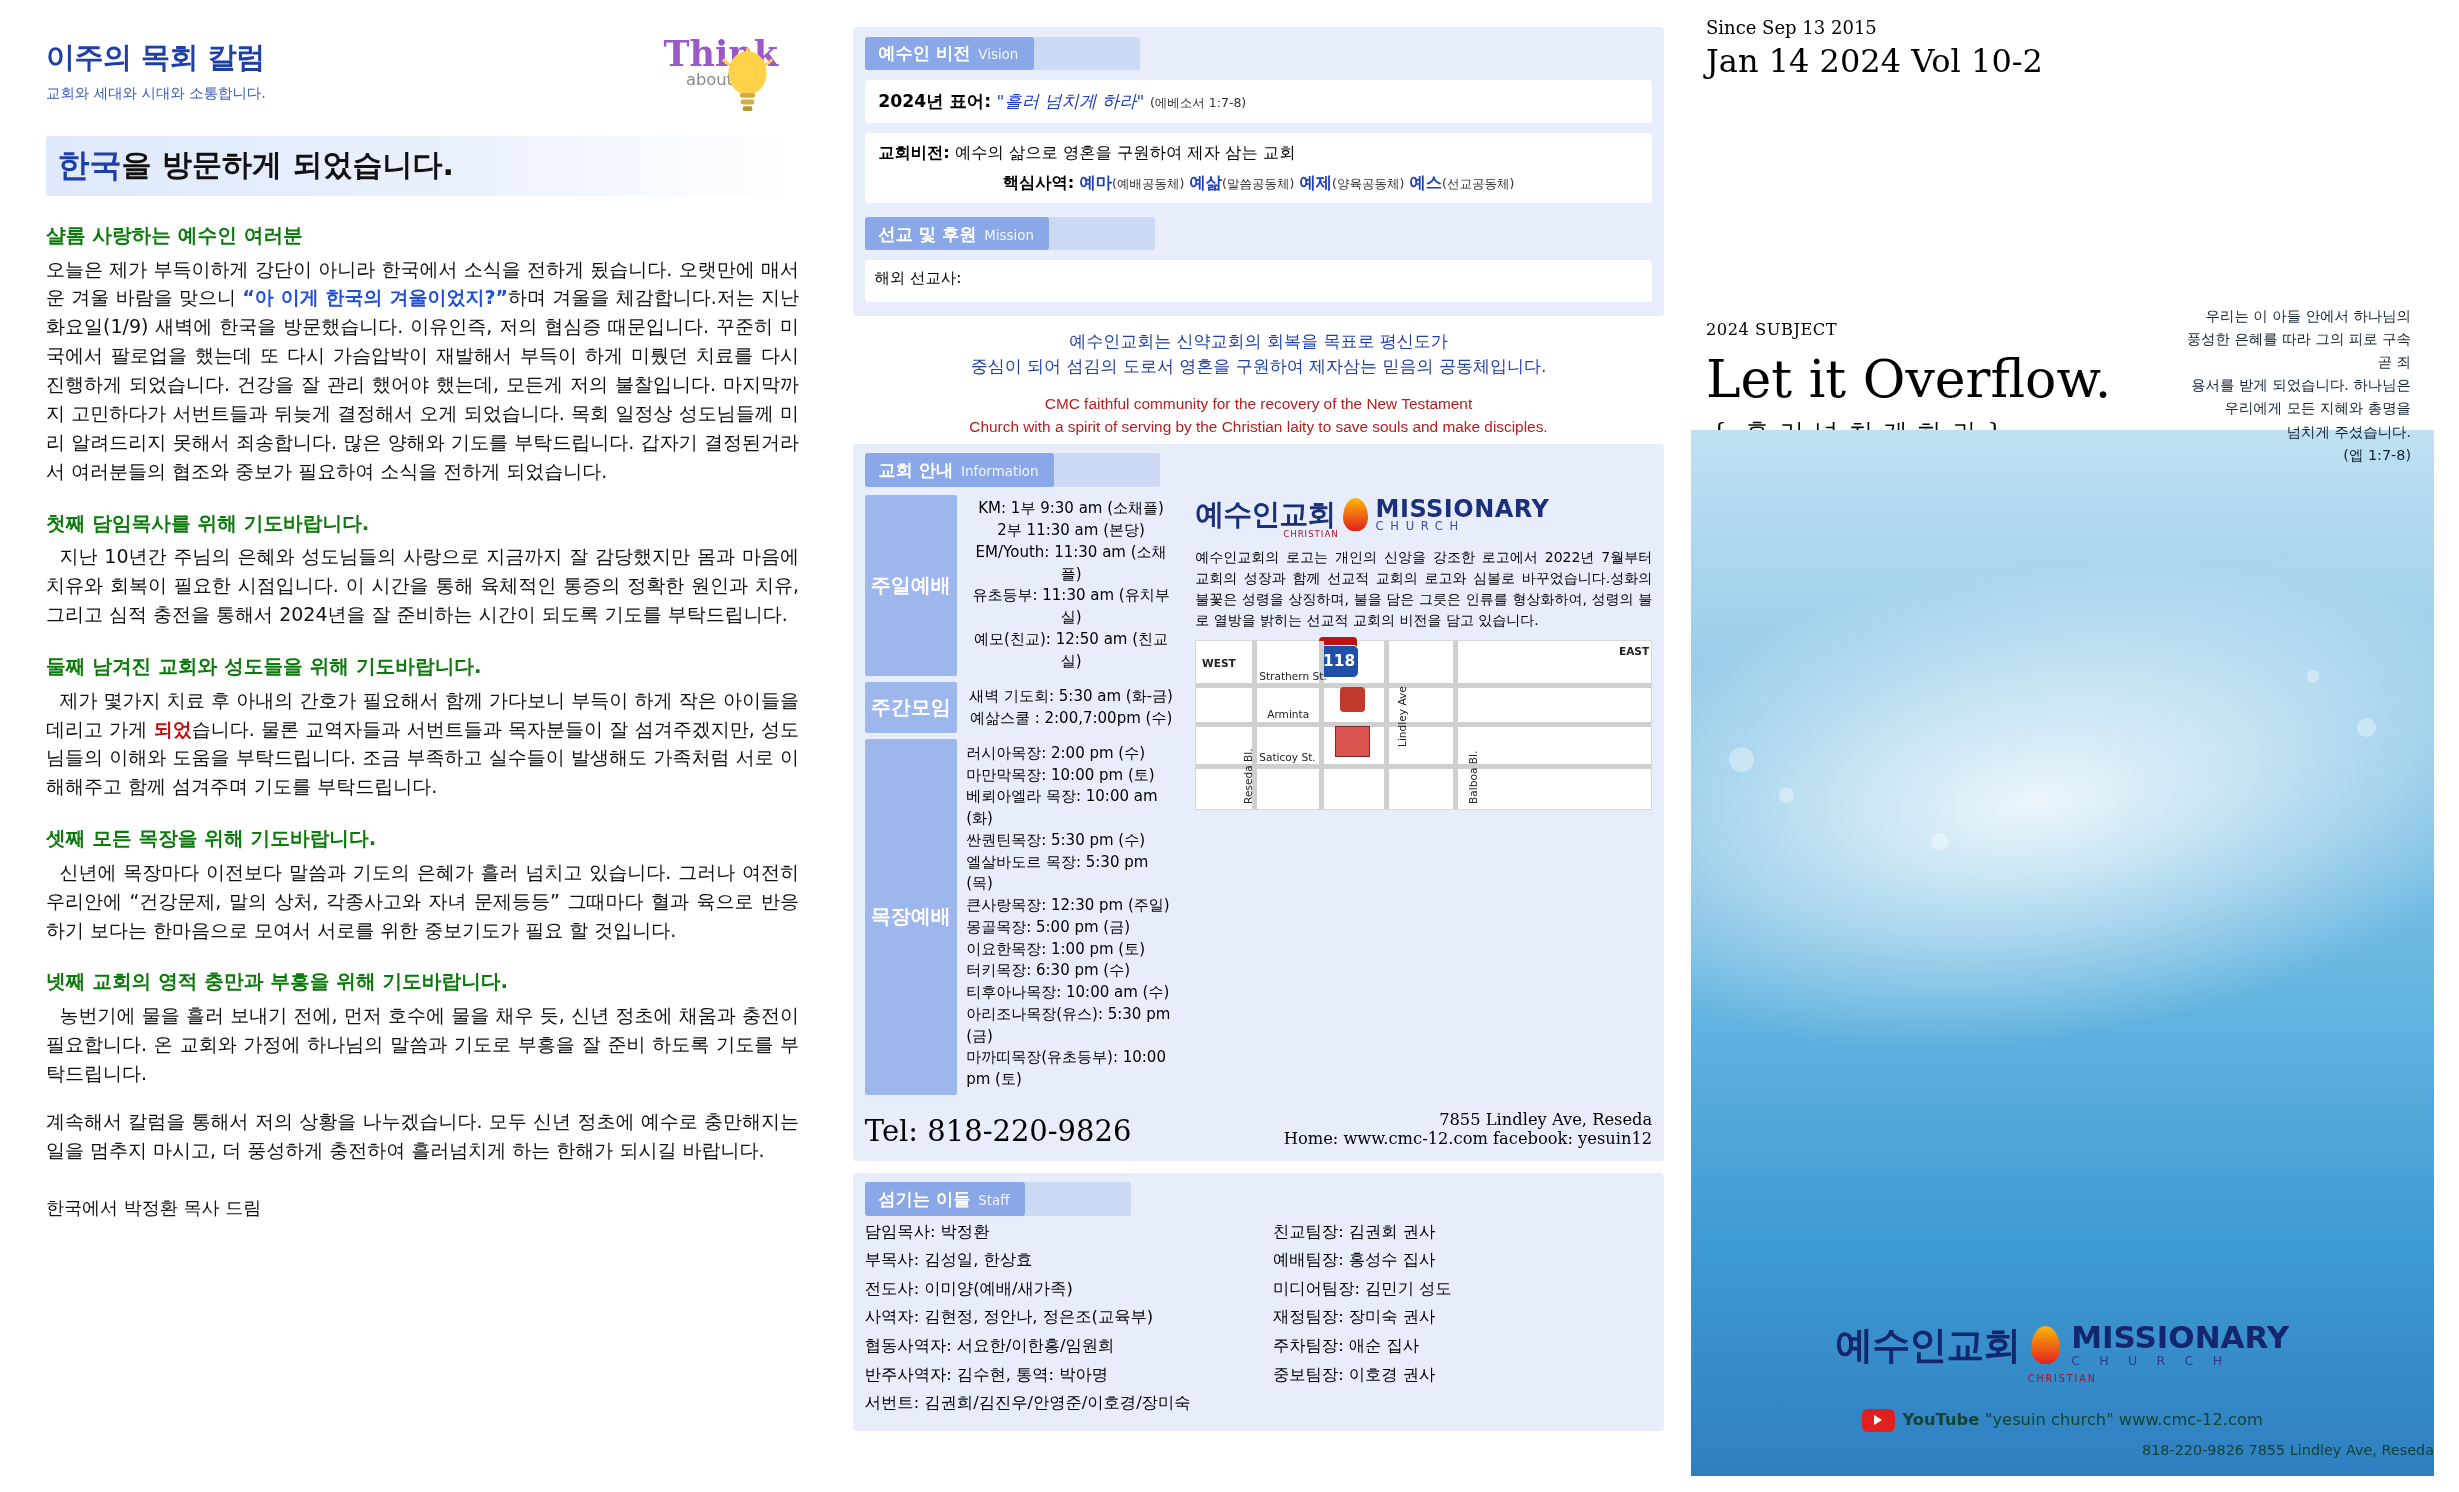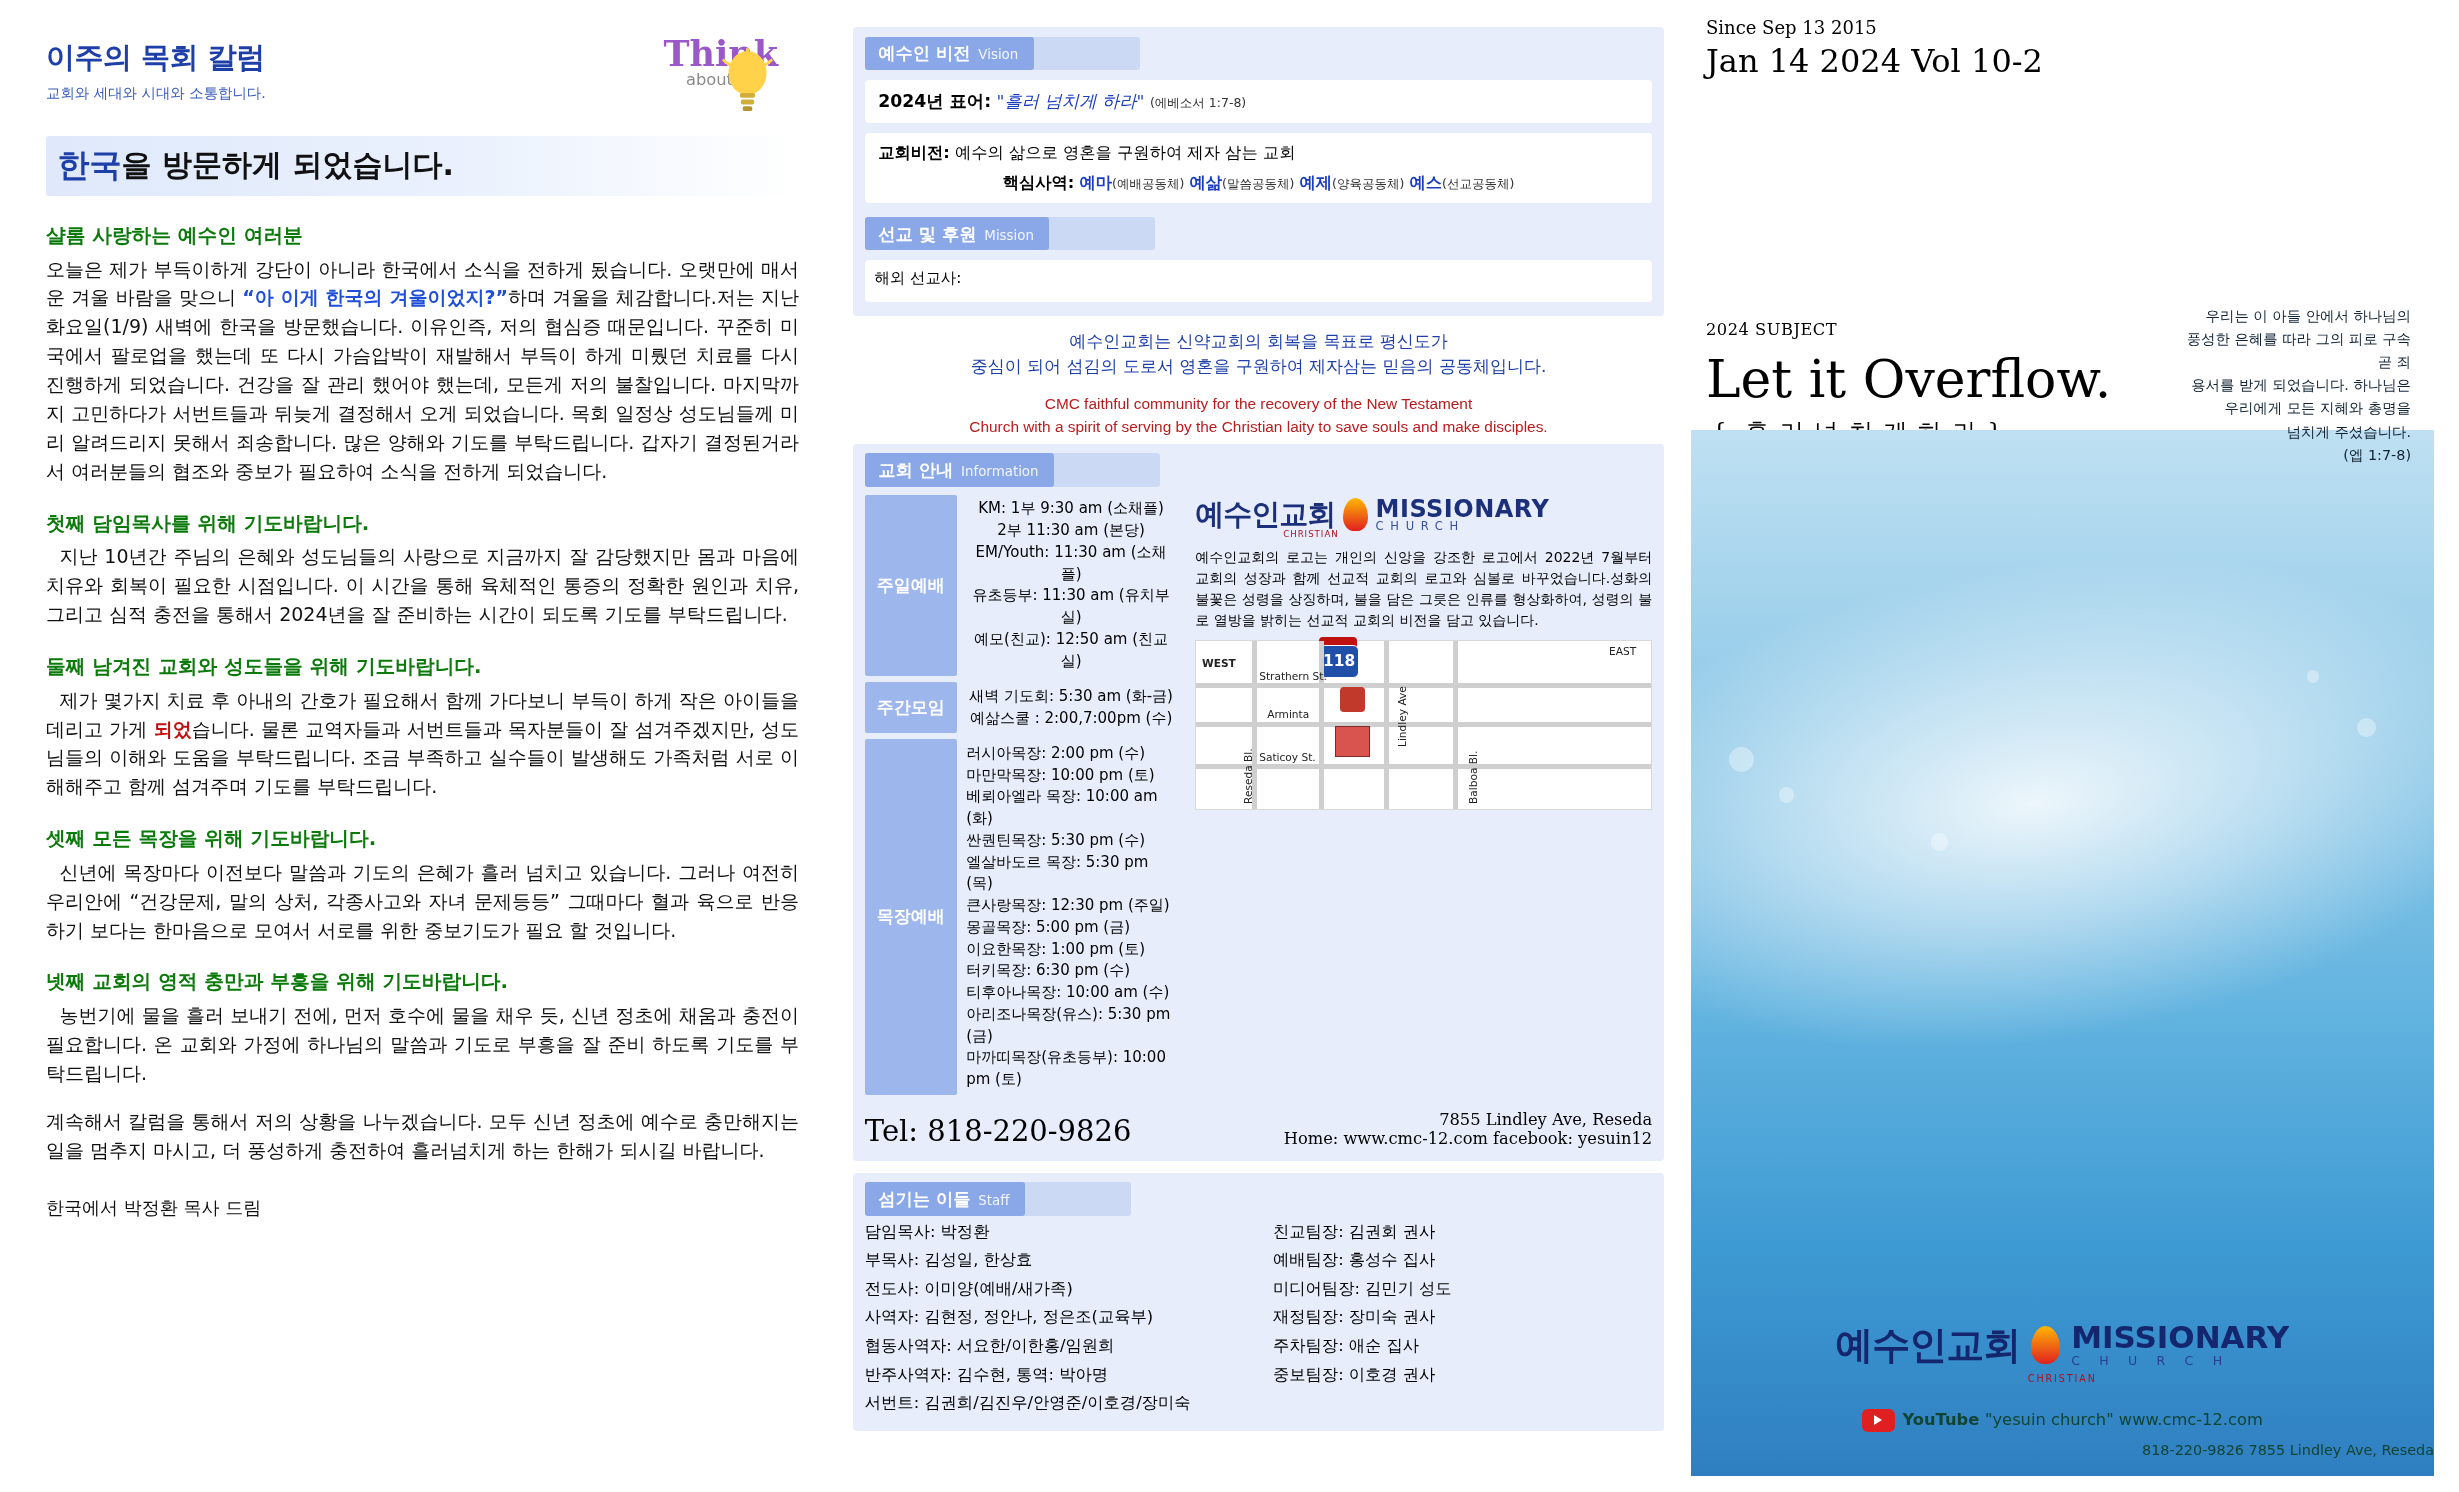--- a/index.html
+++ b/index.html
@@ -55,21 +55,21 @@
   .center{text-align:center;}
 
   .vision-mission{margin-bottom:9.6px;}
   .motto{margin:13.4px 0 5.8px 0;text-align:center;color:#1f3fa8;font-size:17px;line-height:1.5;}
   .motto-en{color:#b91c1c;font-size:15.4px;line-height:1.45;font-family:Liberation Sans, sans-serif;}
 
   .info-grid{display:flex;gap:9.6px;margin-top:7.7px;}
   .info-left{width:317px;}
   .row{display:flex;margin-bottom:5.8px;}
   .row-label{
-    width:88px;flex:none;background:#9db6ec;color:#fff;font-weight:bold;font-size:17px;
+    width:88px;flex:none;background:#9db6ec;color:#fff;font-weight:bold;font-size:20px;
     display:flex;align-items:center;justify-content:center;border-radius:1.9px;padding:5.8px 1.9px;text-align:center;
   }
   .row-val{flex:1;padding:3.8px 5.8px 3.8px 9.6px;font-size:15px;line-height:1.45;}
   .row-val.c{text-align:center;}
   .logo-area{flex:1;padding-left:3.8px;}
   .logo-row{display:flex;align-items:center;gap:7.7px;}
   .logo-kr{font-size:29px;font-weight:bold;color:#1b2f7a;letter-spacing:-1px;}
   .logo-en{font-size:24px;font-weight:bold;color:#1b2f7a;letter-spacing:0.5px;line-height:1;}
   .logo-en small{display:block;font-size:11.5px;letter-spacing:6.7px;color:#3a4fa0;font-weight:normal;}
   .chr{font-size:8.6px;color:#b01020;letter-spacing:1px;}
@@ -261,21 +261,21 @@
             <span class="logo-en">
               <span>MISSIONARY</span>
               <small>CHURCH</small>
             </span>
           </div>
           <div class="chr" style="margin-left:88px;margin-top:-5.8px">CHRISTIAN</div>
           <div class="logo-desc">예수인교회의 로고는 개인의 신앙을 강조한 로고에서 2022년 7월부터 교회의 성장과 함께 선교적 교회의 로고와 심볼로 바꾸었습니다.성화의 불꽃은 성령을 상징하며, 불을 담은 그릇은 인류를 형상화하여, 성령의 불로 열방을 밝히는 선교적 교회의 비전을 담고 있습니다.</div>
 
           <div class="map">
             <div class="lbl" style="left:5.8px;top:16px;font-weight:bold">WEST</div>
-            <div class="lbl" style="right:15px;top:3.8px;font-weight:normal">EAST</div>
+            <div class="lbl" style="right:2px;top:3.8px;font-weight:bold">EAST</div>
             <div class="shield-top"></div>
             <div class="shield">118</div>
 
             <div class="road-h" style="top:42px"></div>
             <div class="road-h" style="top:81px"></div>
             <div class="road-h" style="top:123px"></div>
             <div class="road-v" style="left:56px"></div>
             <div class="road-v" style="left:123px"></div>
             <div class="road-v" style="left:188px"></div>
             <div class="road-v" style="left:257px"></div>

